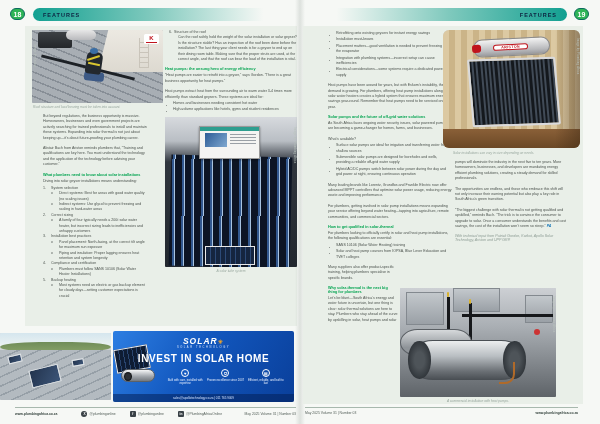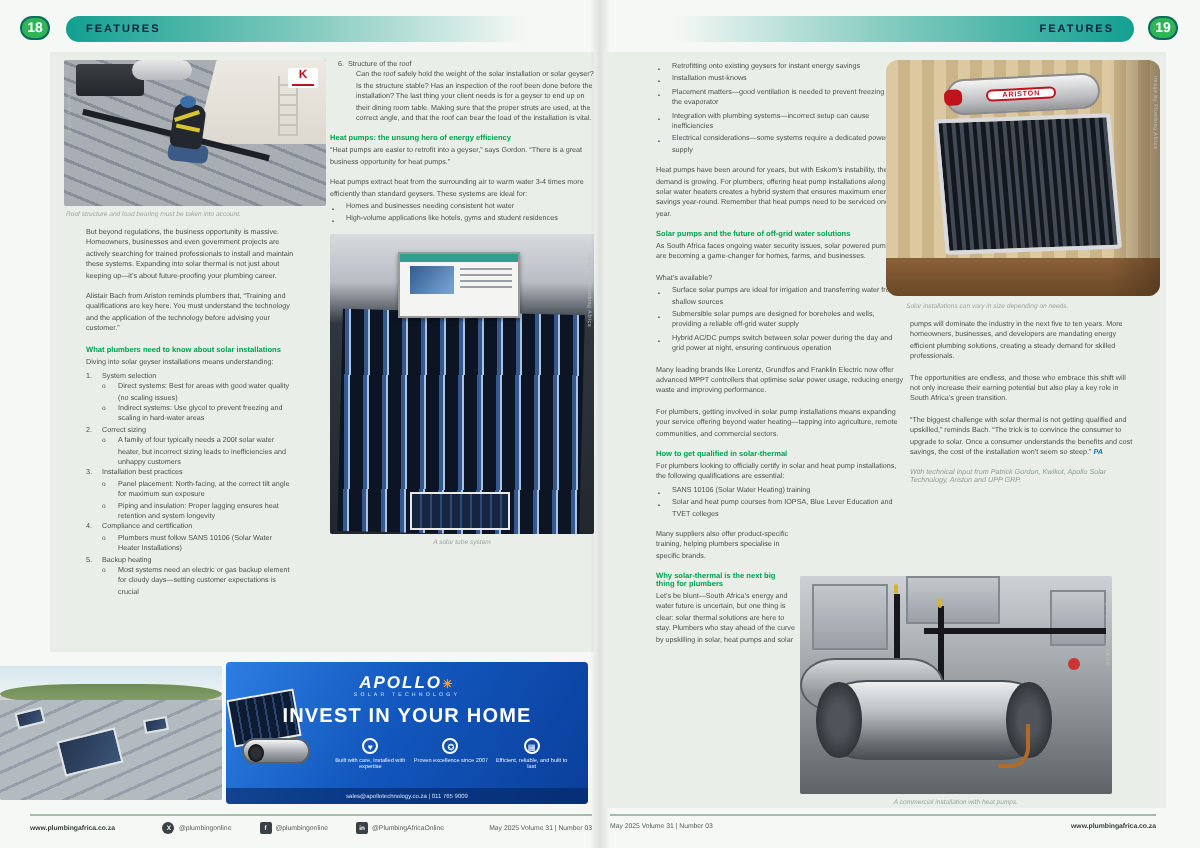--- a/index.html
+++ b/index.html
@@ -237,23 +237,23 @@
   <div class="rt-panel" style="left:30px;top:34px;width:30px;height:18px;transform:rotate(-14deg)"></div>
   <div class="rt-panel" style="left:8px;top:22px;width:14px;height:8px;transform:rotate(-14deg)"></div>
   <div class="rt-panel" style="left:72px;top:26px;width:12px;height:7px;transform:rotate(-10deg)"></div>
 </div>
 
 <div class="abs ad" style="left:113px;top:331px;width:181px;height:71px">
   <div class="ad-pv"></div>
   <div class="ad-cyl">
       <i></i>
     </div>
-  <div class="ad-logo"><span>APOLLO</span><span class="ad-sun">☀</span></div>
+  <div class="ad-logo"><span>SOLAR</span><span class="ad-sun">☀</span></div>
   <div class="ad-sub">SOLAR TECHNOLOGY</div>
-  <div class="ad-head">INVEST IN YOUR HOME</div>
+  <div class="ad-head">INVEST IN SOLAR HOME</div>
   <div class="ad-badges">
     <div class="ad-badge">
       <div class="ad-ic">♥</div>
       <div class="ad-bl">Built with care, installed with expertise</div>
     </div>
     <div class="ad-badge">
       <div class="ad-ic">✪</div>
       <div class="ad-bl">Proven excellence since 2007</div>
     </div>
     <div class="ad-badge">

